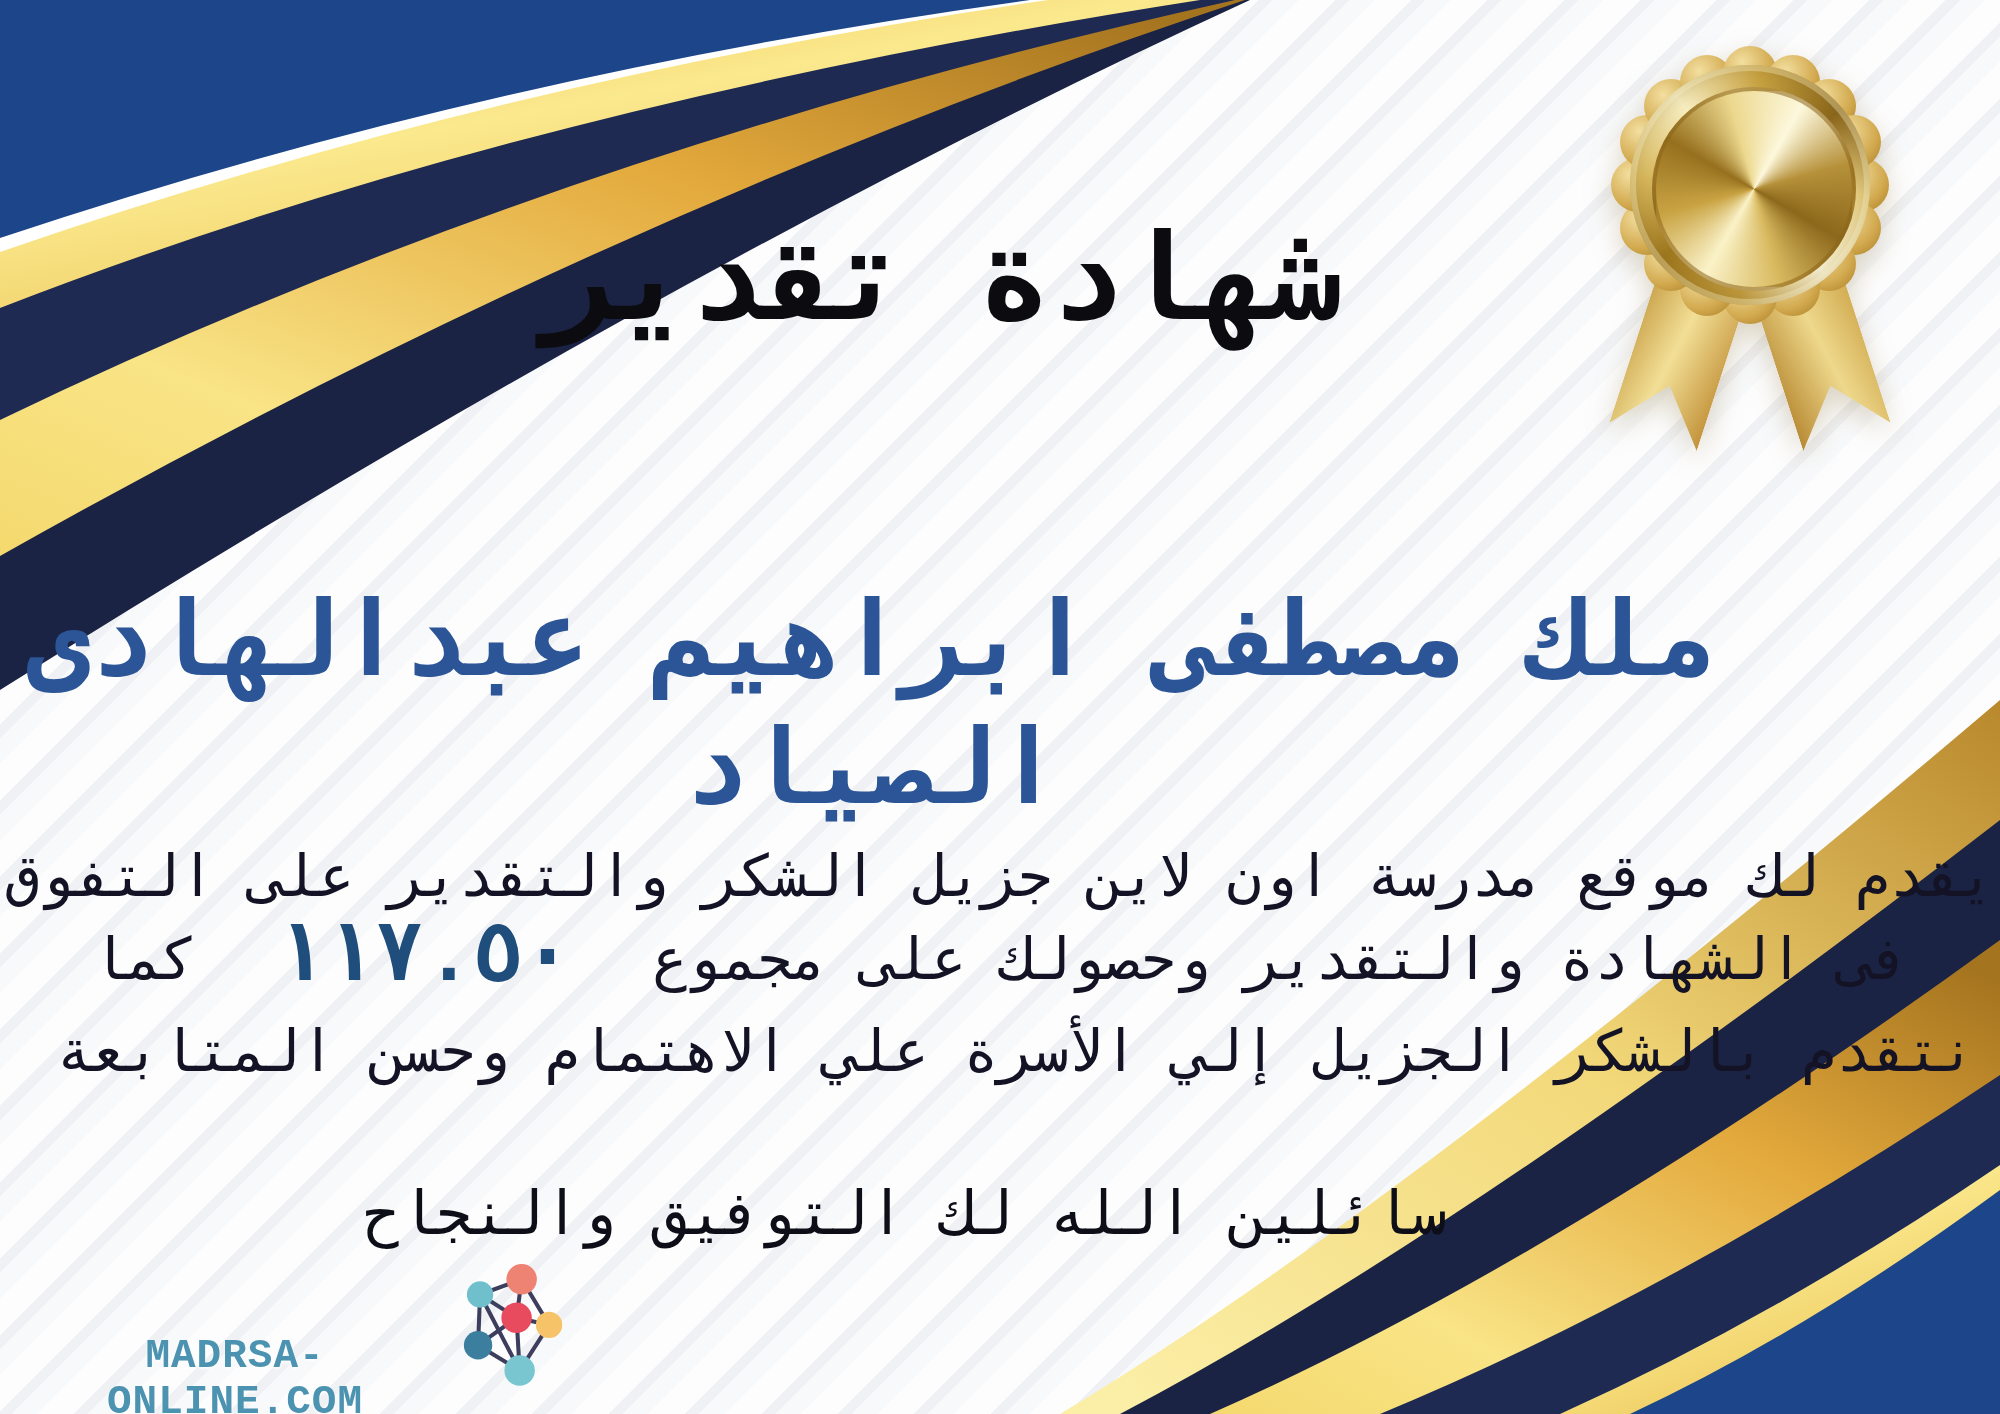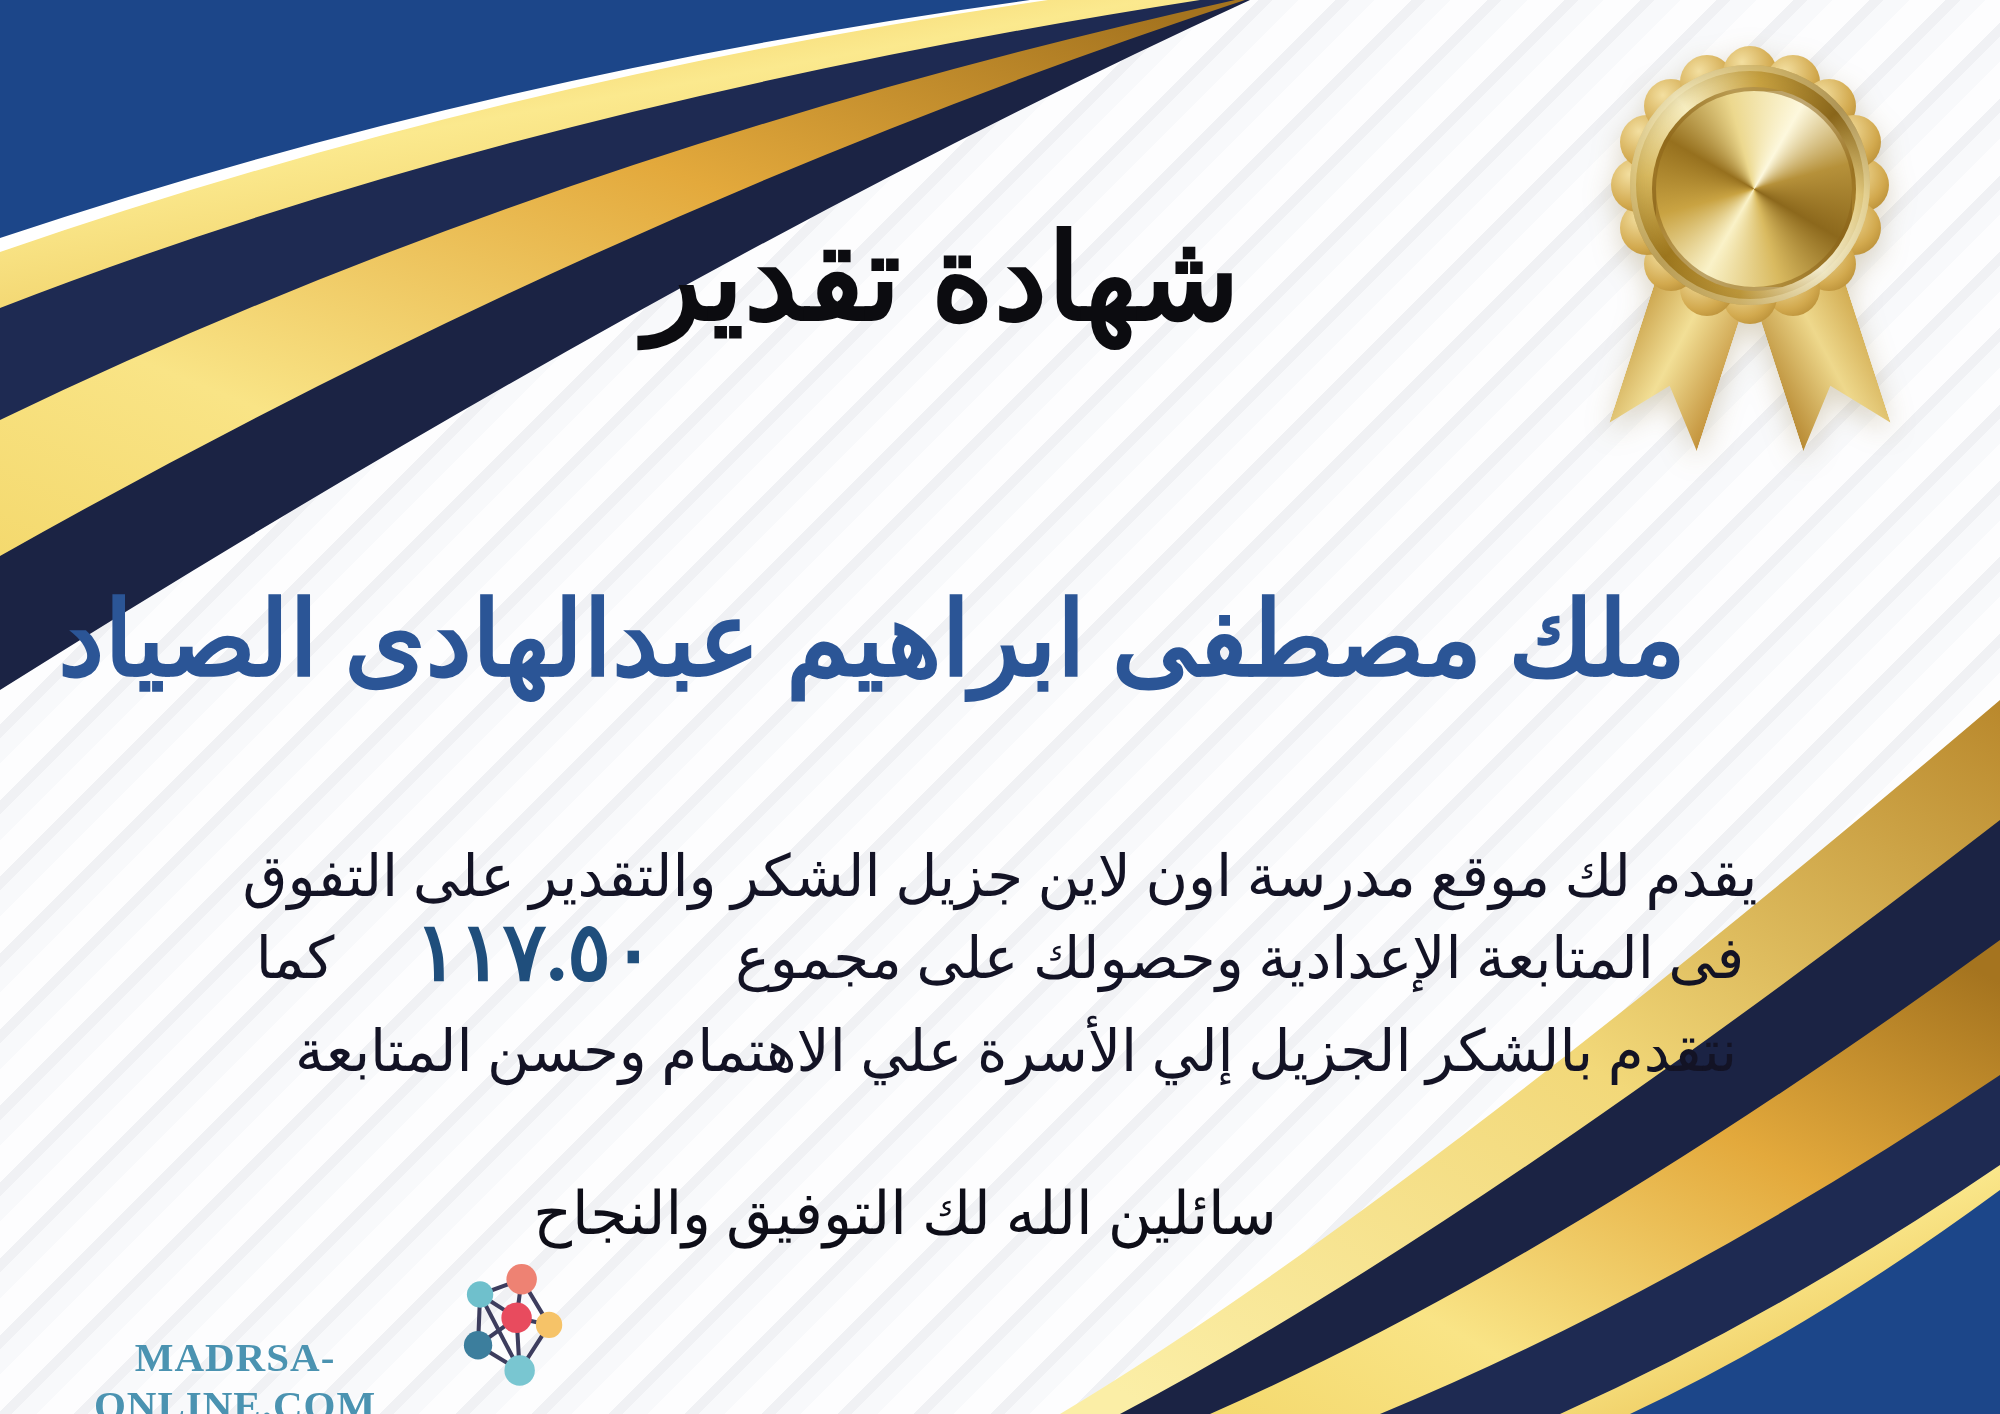--- a/index.html
+++ b/index.html
@@ -1,20 +1,20 @@
 <!DOCTYPE html>
 <html><head>
 <meta charset="utf-8">
 <style>
   html,body{margin:0;padding:0;background:#e8e8e8;}
   .canvas{
     position:relative;width:2000px;height:1414px;overflow:hidden;
     background:
       repeating-linear-gradient(135deg,#fdfdfe 0 26px,#f0f1f4 26px 36px,#f8f9fb 36px 54px);
-    font-family:Liberation Serif, serif;
+    font-family:Liberation Mono, monospace;
   }
   svg.deco{position:absolute;left:0;top:0;width:2000px;height:1414px;pointer-events:none;}
 
   
   .medal{position:absolute;left:1605px;top:35px;width:290px;height:400px;filter:drop-shadow(0 10px 14px rgba(120,90,20,.25));}
   .ribbon{position:absolute;width:92px;height:168px;
     background:linear-gradient(100deg,#caa24a 0%,#f2df96 45%,#c3923a 100%);
     clip-path:polygon(0 0,100% 0,100% 100%,50% 68%,0 100%);}
   .ribbon.left{left:28px;top:238px;transform:rotate(18deg);}
   .ribbon.right{left:170px;top:238px;transform:rotate(-18deg);background:linear-gradient(80deg,#b88a33 0%,#eed88c 55%,#d0a94e 100%);}
@@ -114,21 +114,21 @@
     </div>
   </div>
 
   <h1 class="title" dir="rtl">شهادة تقدير</h1>
 
   <h2 class="name" dir="rtl">ملك مصطفى ابراهيم عبدالهادى الصياد</h2>
 
   <p class="body-line l1" dir="rtl">يقدم لك موقع مدرسة اون لاين جزيل الشكر والتقدير على التفوق</p>
 
   <p class="body-line l2" dir="rtl">
-    <span>فى المتابعة الإعدادية وحصولك على مجموع</span>
+    <span>فى الشهادة والتقدير وحصولك على مجموع</span>
     <span class="score">١١٧.٥٠</span>
     <span>كما</span>
   </p>
 
   <p class="body-line l3" dir="rtl">نتقدم بالشكر الجزيل إلي الأسرة علي الاهتمام وحسن المتابعة</p>
 
   <p class="closing" dir="rtl">سائلين الله لك التوفيق والنجاح</p>
 
   <div class="logo">
     <svg class="logo-icon" width="110" height="142" viewBox="0 0 105 140">

